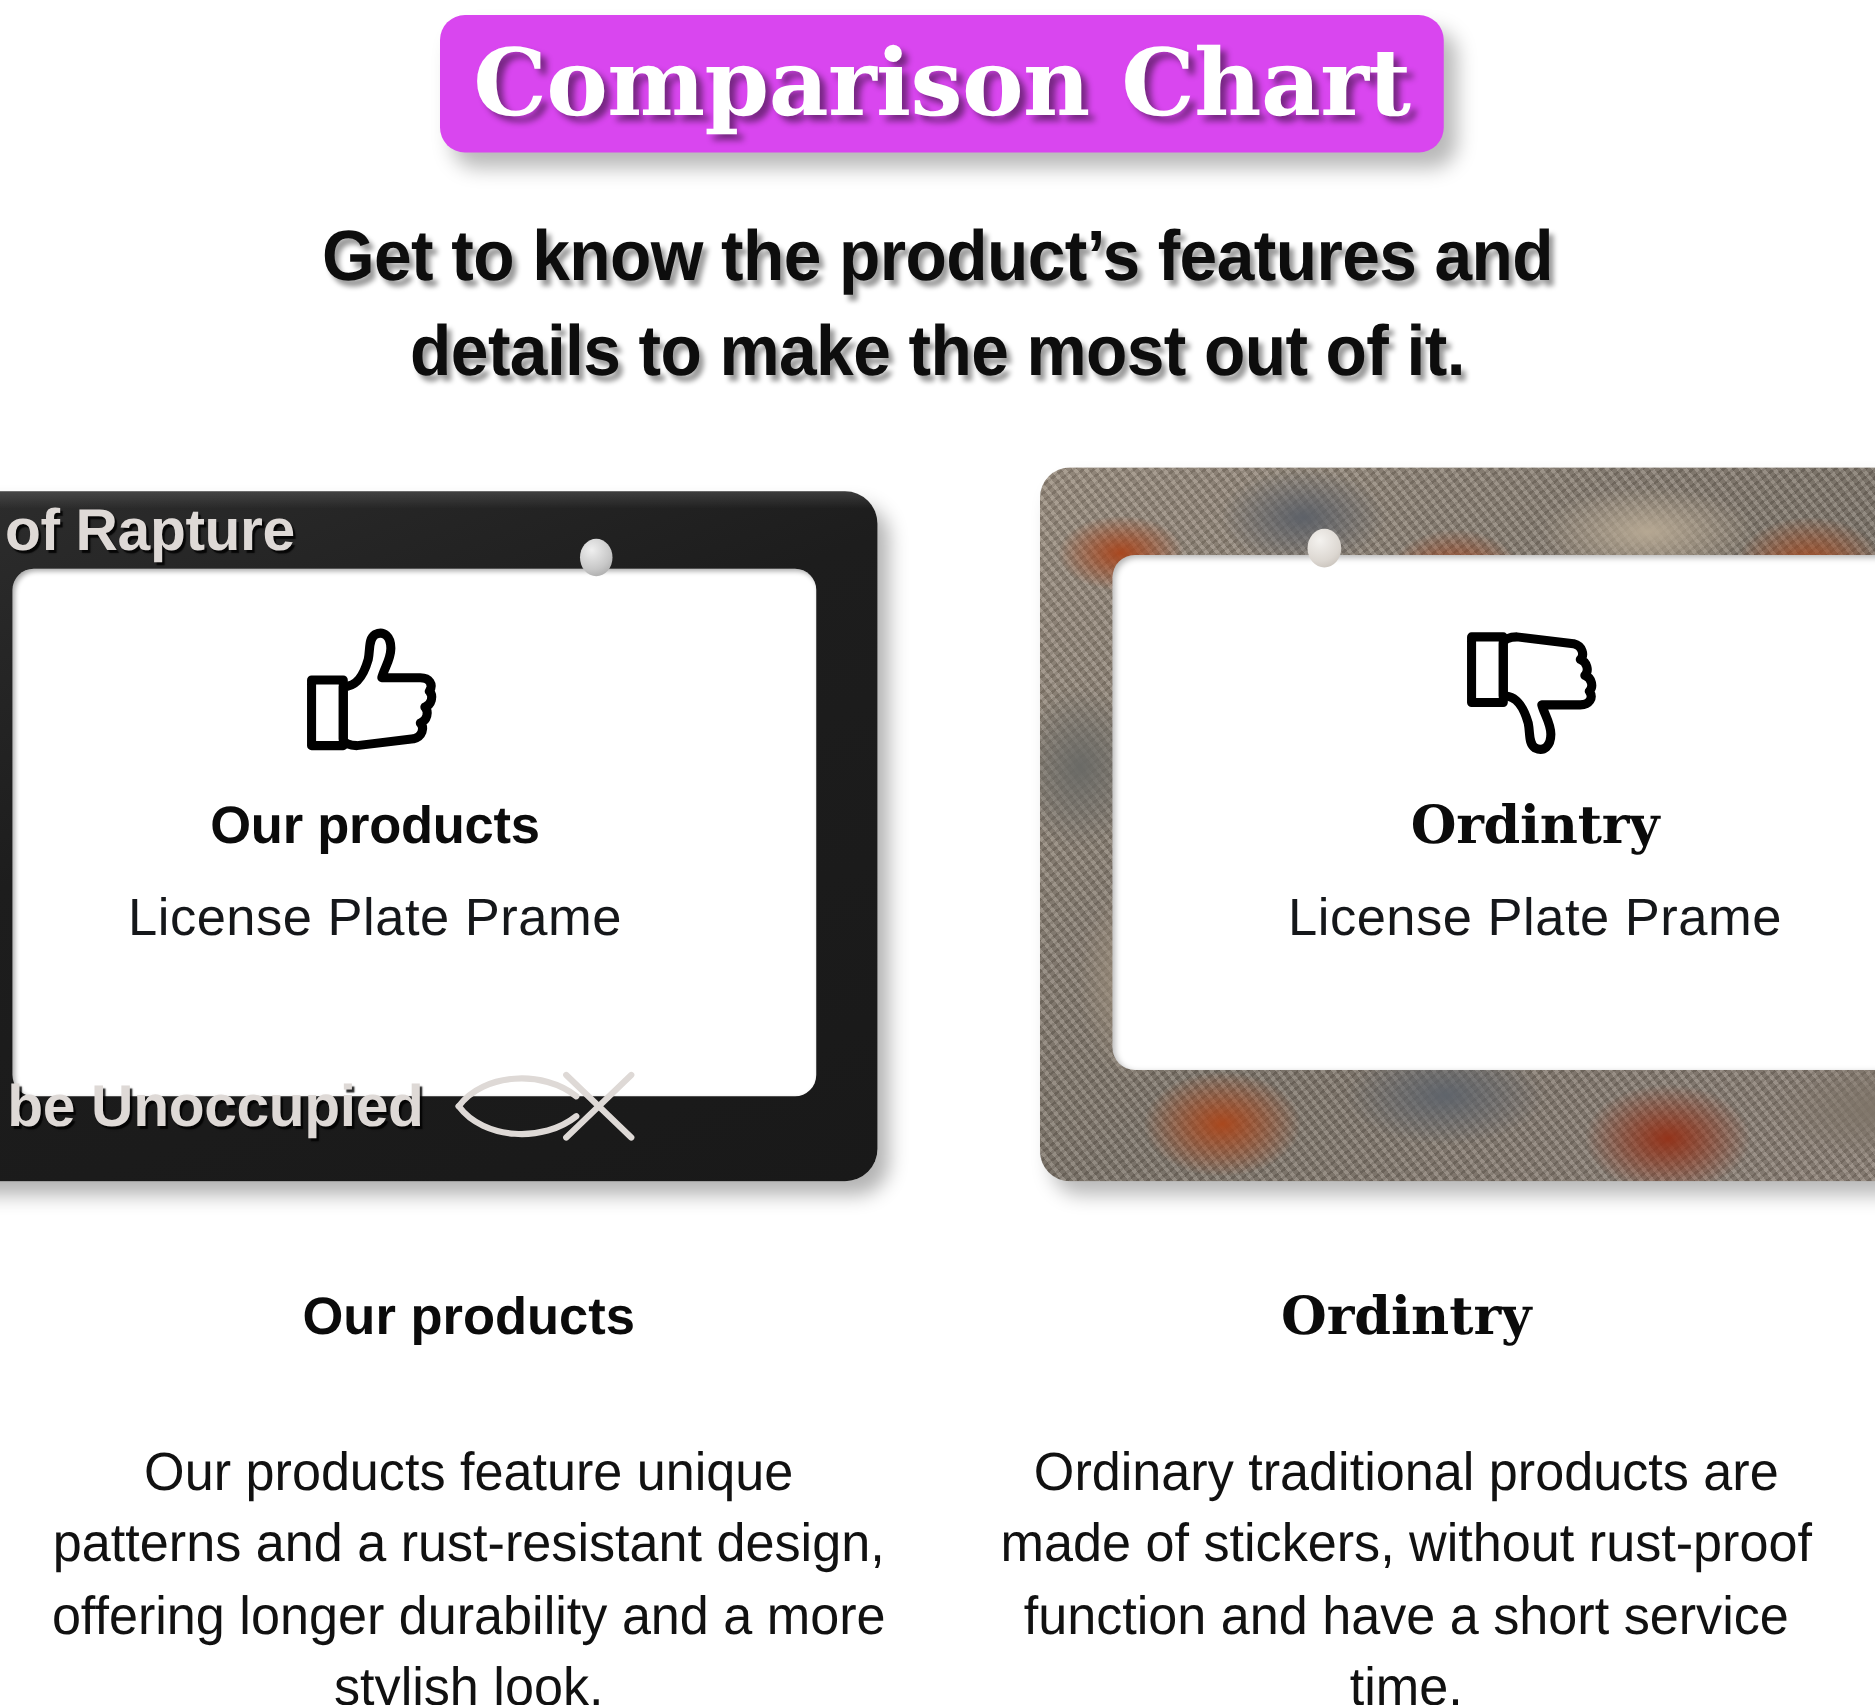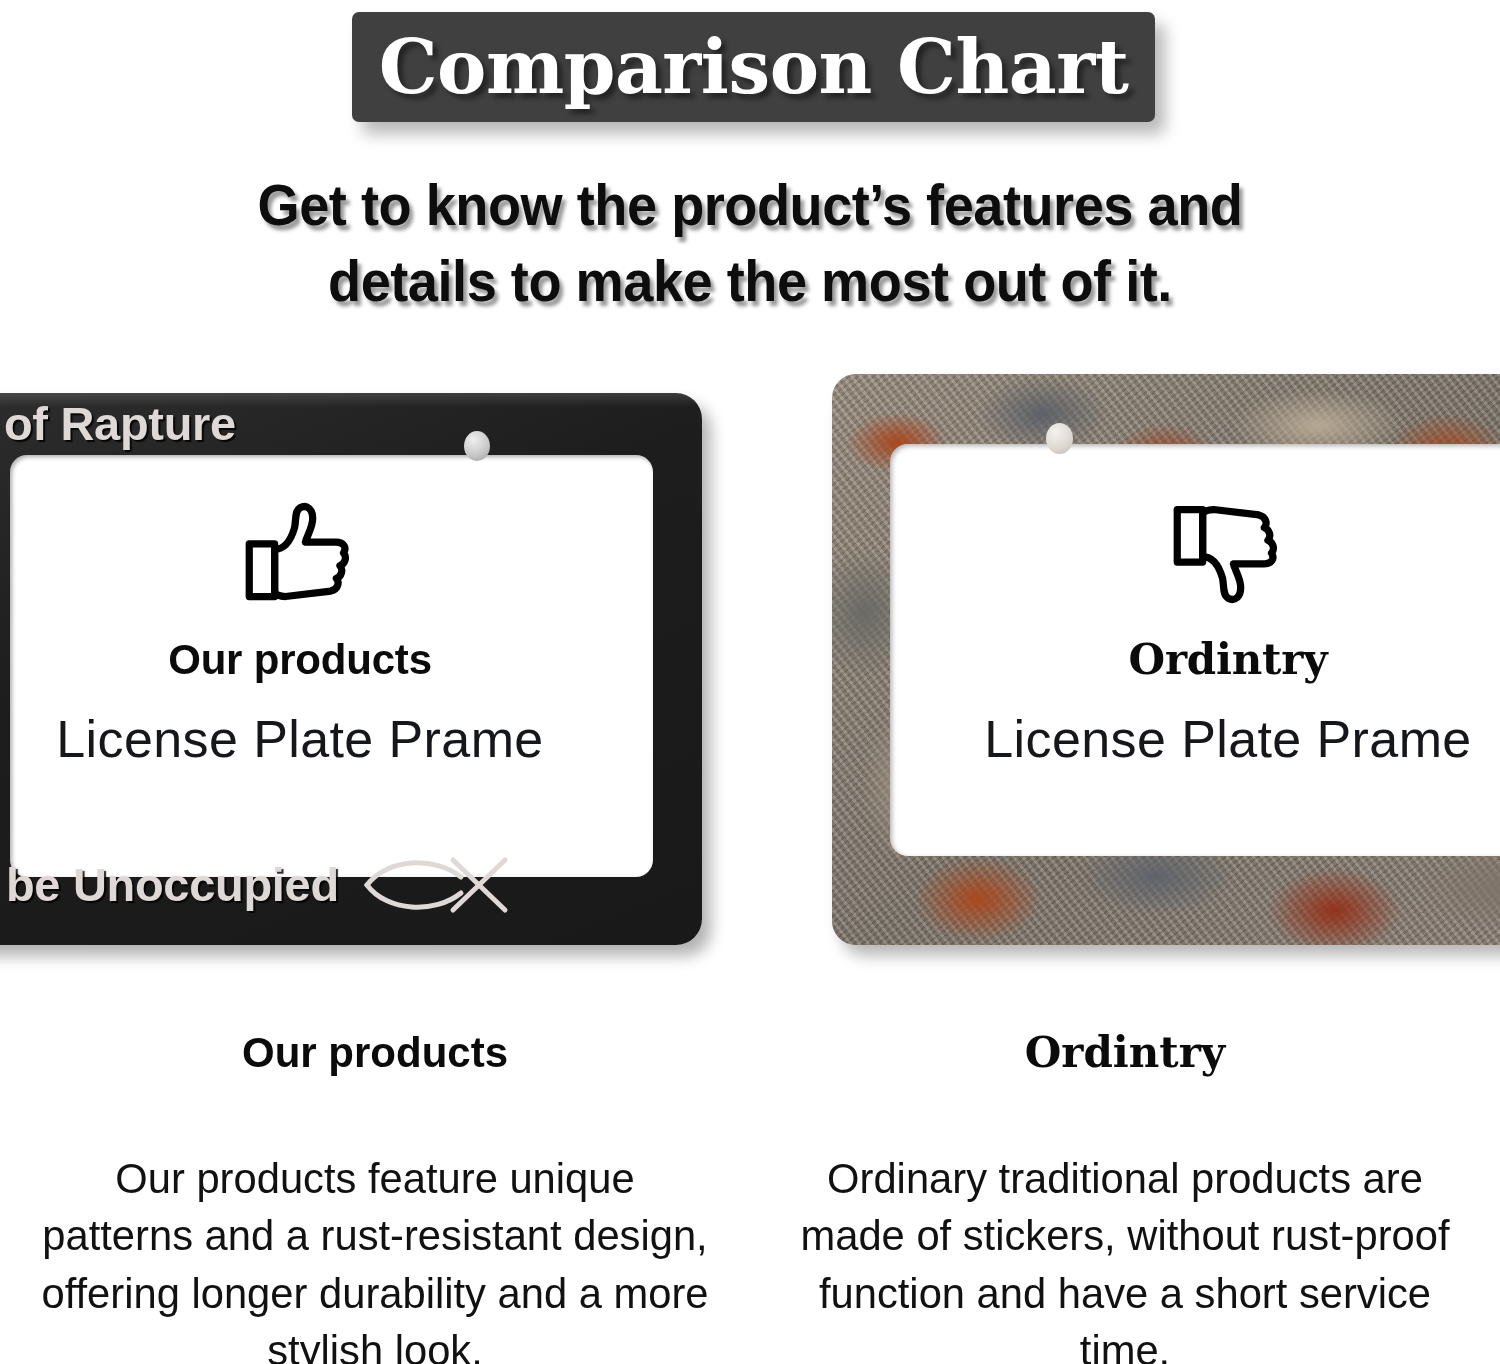--- a/index.html
+++ b/index.html
@@ -16,22 +16,22 @@
     -webkit-font-smoothing: antialiased;
   }
 
   
   #title-banner {
     position: absolute;
     left: 352px;
     top: 12px;
     width: 803px;
     height: 110px;
-    background: #404040;
-    border-radius: 7px;
+    background: #d946ef;
+    border-radius: 20px;
     box-shadow: 10px 12px 16px rgba(0,0,0,0.28);
     display: flex;
     align-items: center;
     justify-content: center;
   }
   #title-text {
     font-family: "DejaVu Serif", "Liberation Serif", serif;
     font-weight: 700;
     font-size: 74px;
     line-height: 1;
@@ -237,21 +237,21 @@
   }
   .prod-name.serif {
     font-family: "DejaVu Serif", "Liberation Serif", serif;
     font-weight: 700;
     letter-spacing: -0.2px;
   }
   .prod-sub {
     margin-top: 28px;
     font-family: "Liberation Sans", sans-serif;
     font-weight: 300;
-    font-size: 52px;
+    font-size: 42px;
     line-height: 1.1;
     color: #15171a;
     letter-spacing: 0.4px;
   }
 
   
   #cols {
     position: absolute;
     left: 0;
     top: 1030px;

